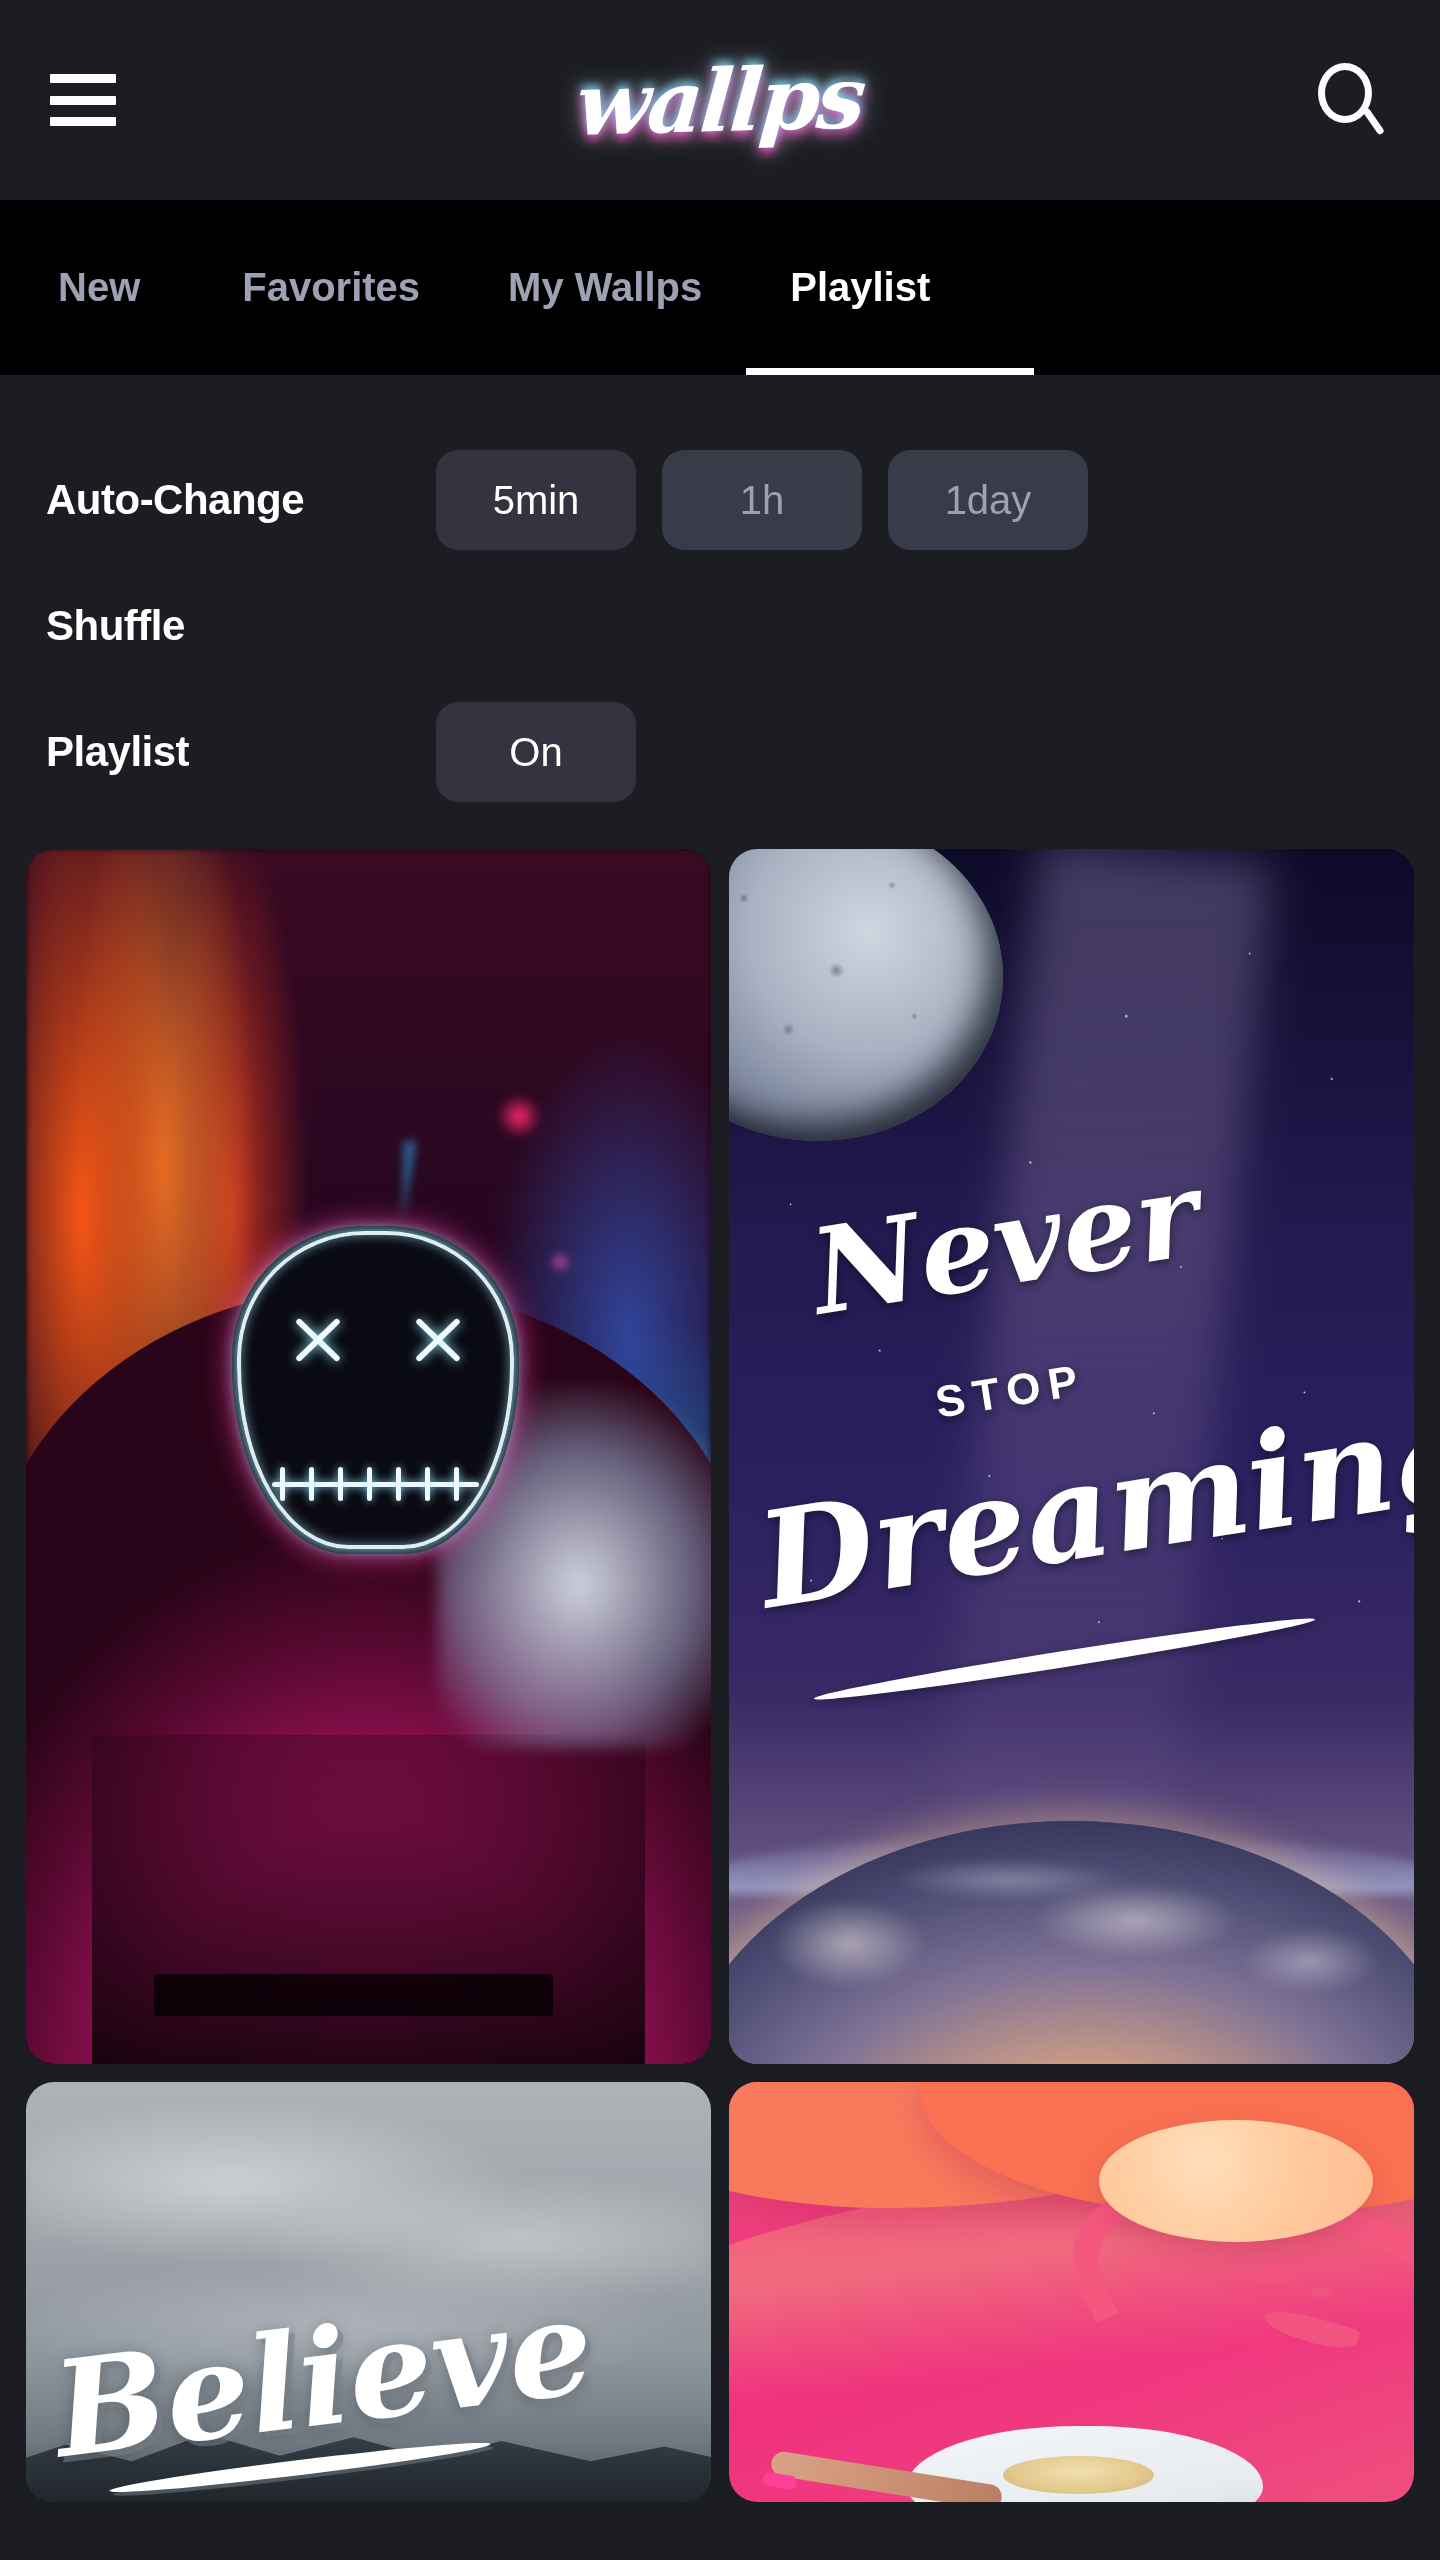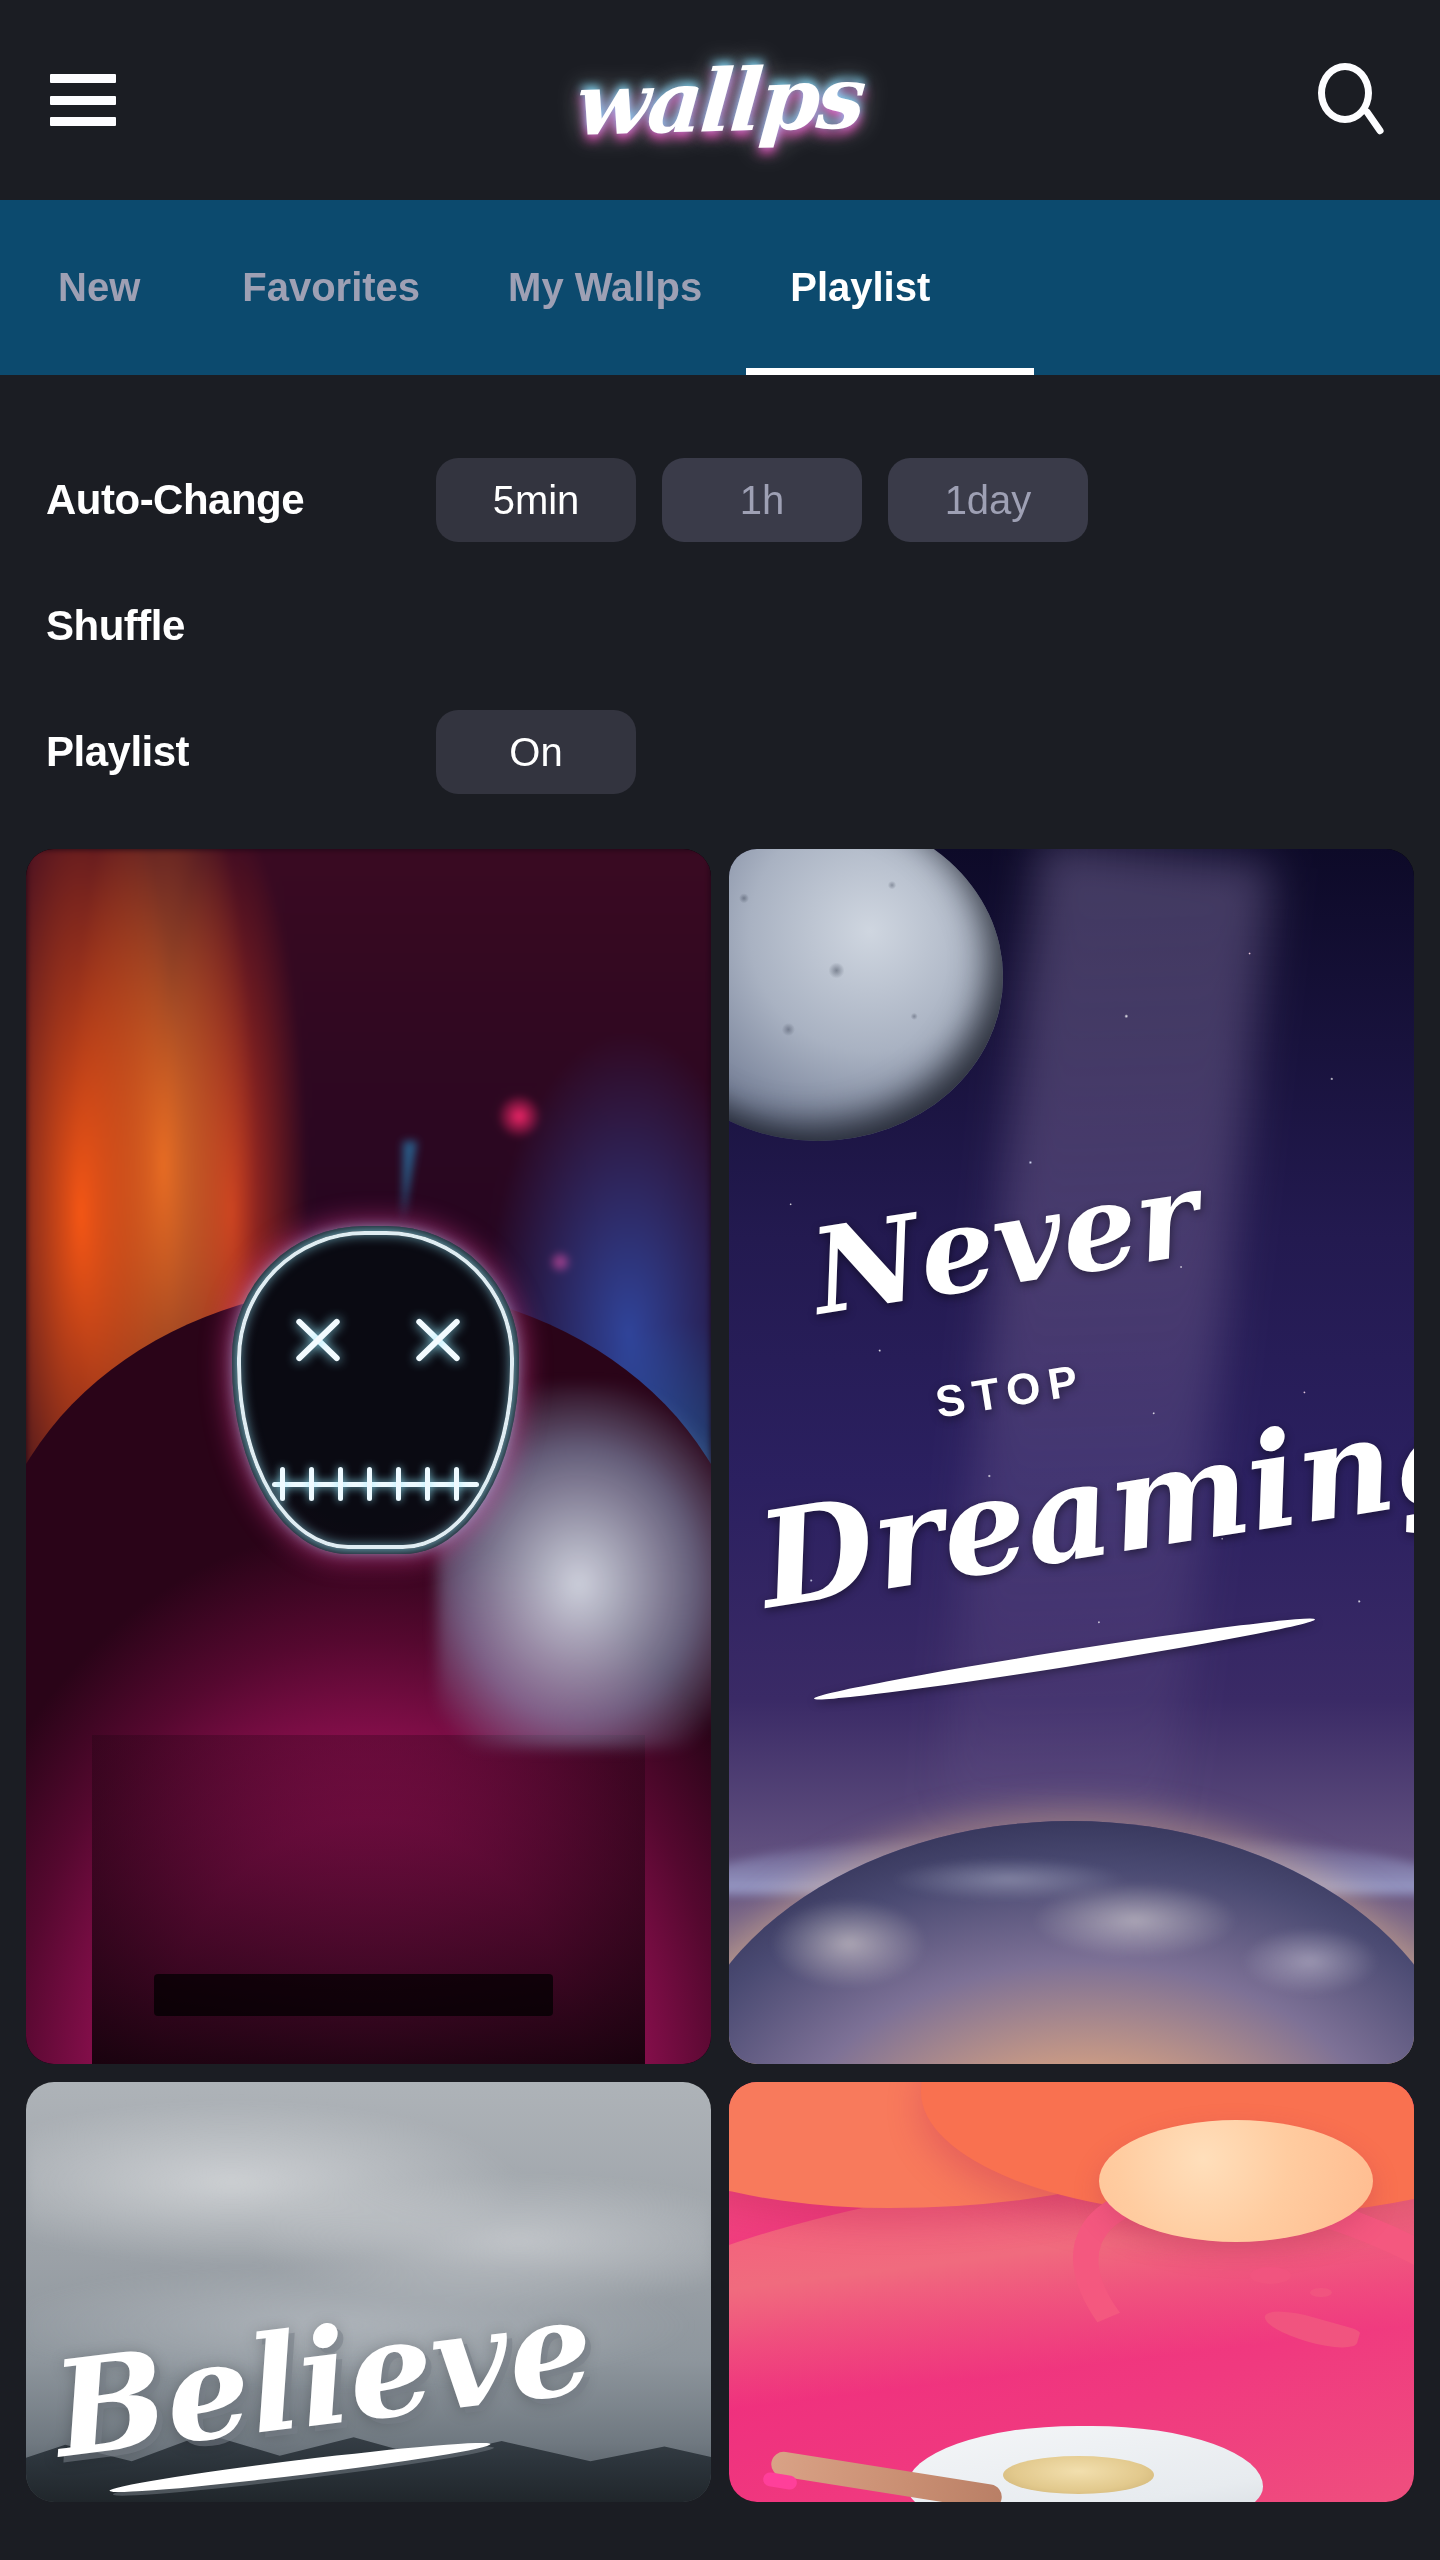--- a/index.html
+++ b/index.html
@@ -33,21 +33,21 @@
       0 5px 12px rgba(255,80,200,.95),
       0 0 26px rgba(255,255,255,.55);
   }
 
   .search-icon { width:78px; height:78px; position:relative; cursor:pointer; }
   .search-icon .ring { position:absolute; left:6px; top:2px; width:54px; height:60px; border:7px solid #fdfdff; border-radius:50%; }
   .search-icon .handle { position:absolute; left:50px; top:50px; width:7px; height:30px; background:#fdfdff; border-radius:4px; transform:rotate(-35deg); transform-origin:top left; }
 
   
   .tabbar {
-    position:relative; height:175px; background:#0c4a6e;
+    position:relative; height:175px; background:#000000;
     display:flex; align-items:center; padding-left:58px;
     overflow:hidden;
   }
   .tab {
     font-size:40px; font-weight:700; color:#9ea0b4;
     white-space:nowrap; cursor:pointer; position:relative;
     height:100%; display:flex; align-items:center;
     padding:0 44px;
   }
   .tab:first-child { padding-left:0; padding-right:58px; }
@@ -56,21 +56,21 @@
     content:""; position:absolute; left:0; right:-60px; bottom:0;
     height:7px; background:#ffffff;
   }
 
   
   .settings { padding:62px 0 34px 0; }
   .srow { display:flex; align-items:center; height:126px; padding-left:46px; }
   .slabel { width:390px; font-size:42px; font-weight:700; color:#ffffff; letter-spacing:-.5px; }
   .chips { display:flex; gap:26px; }
   .chip {
-    min-width:200px; height:84px; border-radius:22px;
+    min-width:200px; height:100px; border-radius:22px;
     background:#3a3b49; color:#9ea0b4;
     font-size:40px; font-weight:400;
     display:flex; align-items:center; justify-content:center;
     padding:0 28px; cursor:pointer;
   }
   .chip.selected { background:#33343f; color:#ffffff; }
 
   
   .grid {
     display:grid; grid-template-columns:1fr 1fr;

